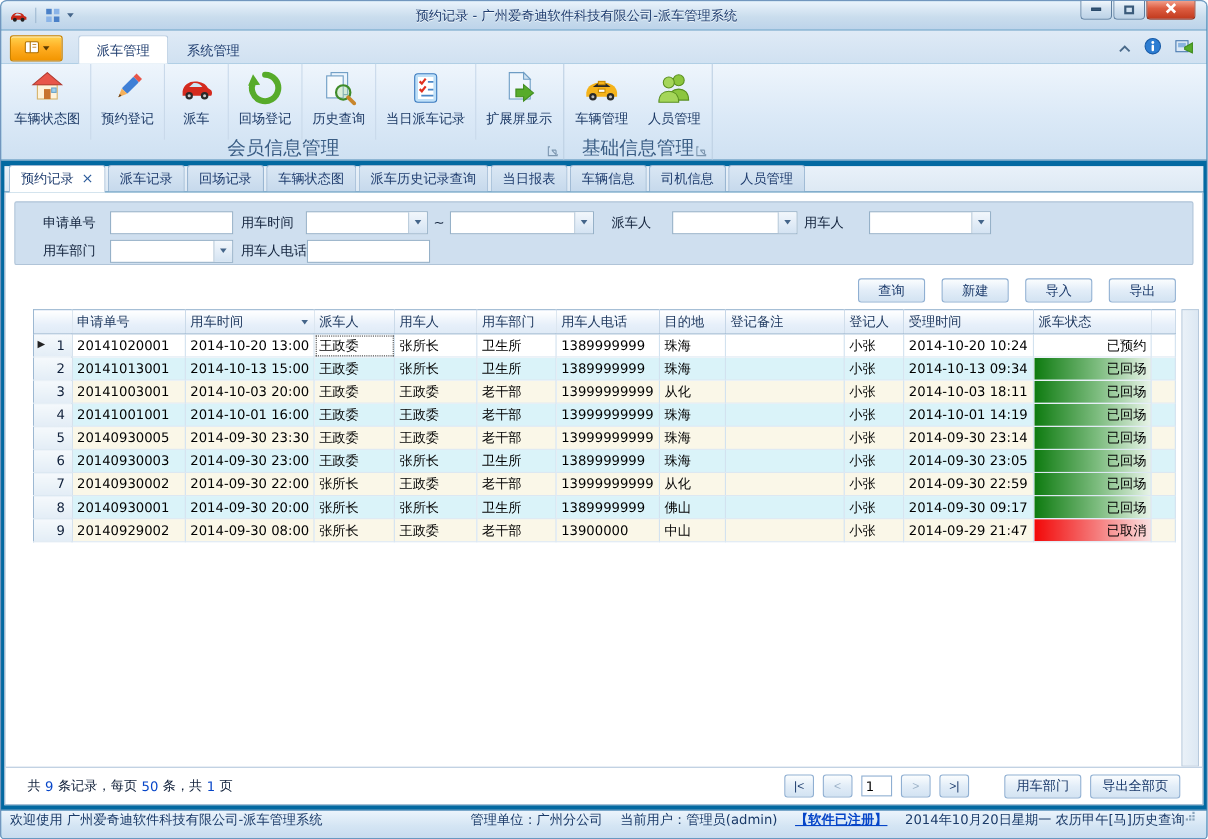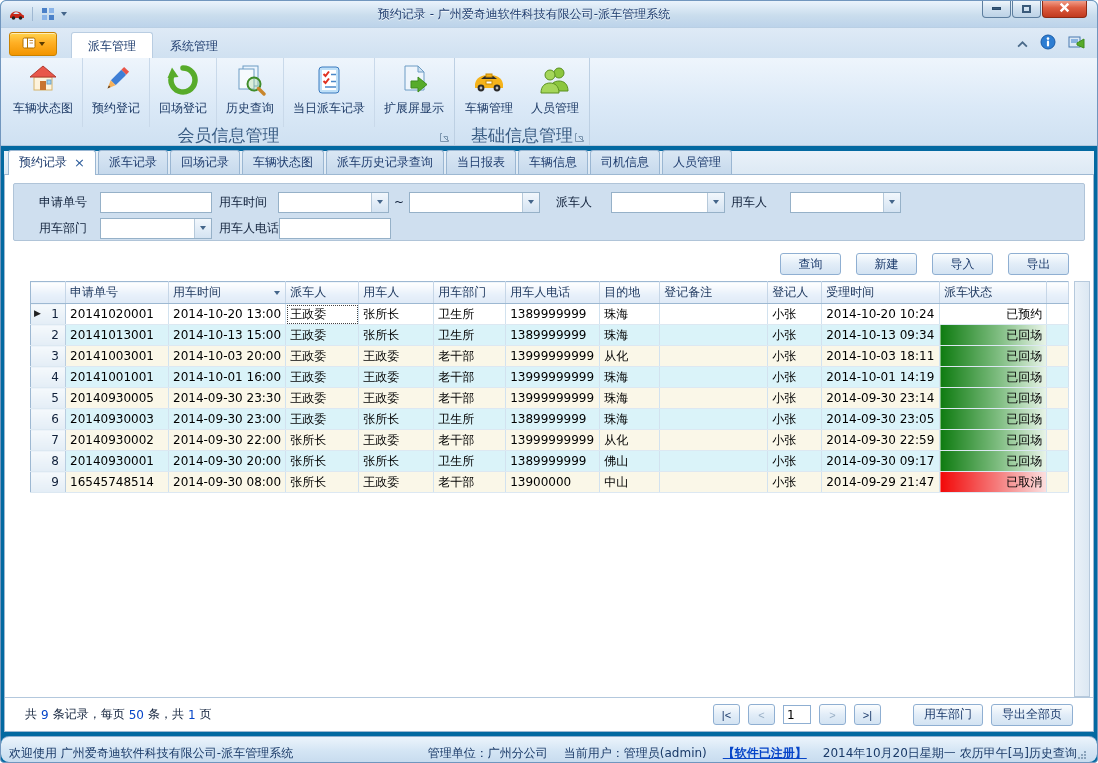--- a/index.html
+++ b/index.html
@@ -85,21 +85,21 @@
   .summary { display:flex; align-items:center; gap:4px; color:#10203a; }
   .summary .num { color:#0645c8; }
   .pager-zone { margin-left:auto; display:flex; align-items:center; gap:8px; }
   .pbtn { width:27px; height:21px; border:1px solid #8fafd2; border-radius:3px; background:linear-gradient(#fbfdfe,#e2edf8 50%,#d3e3f2); color:#1b3a6b; display:flex; align-items:center; justify-content:center; font-size:11px; }
   .pbtn.dim { color:#9ab0c6; }
   .page-input { width:28px; height:19px; border:1px solid #8fafd2; text-align:left; padding:0 3px; font:inherit; cursor:text; }
   .xbtn { height:22px; padding:0 10px; border:1px solid #8fafd2; border-radius:3px; background:linear-gradient(#fbfdfe,#e2edf8 50%,#d3e3f2); color:#1b3a6b; font:inherit; display:flex; align-items:center; }
   .gap24 { width:16px; }
 
   
-  .statusbar { flex:none; height:26px; margin-top:4px; background:linear-gradient(#ecf4fc,#d4e5f4 55%,#c8dcef); border-top:1px solid #8fafd0; display:flex; align-items:flex-end; padding:0 8px; color:#1a3a68;border-radius:8px; }
+  .statusbar { flex:none; height:26px; margin-top:4px; background:linear-gradient(#ecf4fc,#d4e5f4 55%,#c8dcef); border-top:1px solid #8fafd0; display:flex; align-items:flex-start; padding:0 8px; color:#1a3a68; }
   .seg { white-space:nowrap; }
   .seg-welcome { width:404px; }
   .seg + .seg { margin-left:16px; }
   .register-link { color:#0645c8; text-decoration:underline; font-weight:bold; }
   .grip { margin-left:auto; width:12px; height:12px; display:inline-flex; }
 </style>
 </head>
 <body>
 
 <div class="window">
@@ -191,20 +191,33 @@
               <svg viewBox="0 0 32 32">
                 <g transform="rotate(45 16 16)">
                   <rect x="12.5" y="1" width="7" height="4" fill="#e8564a"></rect>
                   <rect x="12.5" y="5" width="7" height="15" rx="1" fill="#3f7fd6"></rect>
                   <polygon points="12.5,20 19.5,20 16,28" fill="#f5b05a"></polygon>
                   <polygon points="14.9,24.9 17.1,24.9 16,28" fill="#5a3a1a"></polygon>
                 </g>
               </svg>
             </span>
             <span class="rlbl">预约登记</span>
+          </div>
+          <div class="rbtn">
+            <span class="ricon">
+              <svg viewBox="0 0 32 32">
+                <path d="M3 19 C4 13 9 10 14 10 C20 10 24 12 26 16 L29 18 C30 19 30 22 29 23 L3 23 Z" fill="#d42a1e"></path>
+                <path d="M9 15 L13 11.5 C16 11 19 12 21 15 Z" fill="#cfe8f5"></path>
+                <circle cx="9" cy="23" r="3.4" fill="#2a2a2a"></circle>
+                <circle cx="23" cy="23" r="3.4" fill="#2a2a2a"></circle>
+                <circle cx="9" cy="23" r="1.4" fill="#ccc"></circle>
+                <circle cx="23" cy="23" r="1.4" fill="#ccc"></circle>
+              </svg>
+            </span>
+            <span class="rlbl">派车</span>
           </div>
           <div class="rbtn">
             <span class="ricon">
               <svg viewBox="0 0 32 32">
                 <path d="M16 4 A12 12 0 1 1 5.6 10" fill="none" stroke="#57ab2a" stroke-width="5.5" stroke-linecap="round"></path>
                 <polygon points="0.5,14 11.5,13 5,3.5" fill="#57ab2a"></polygon>
               </svg>
             </span>
             <span class="rlbl">回场登记</span>
           </div>
@@ -527,21 +540,21 @@
               <td>1389999999</td>
               <td>佛山</td>
               <td></td>
               <td>小张</td>
               <td>2014-09-30 09:17</td>
               <td class="st-cell st-green">已回场</td>
               <td></td>
             </tr>
             <tr class="tr-cream">
               <td class="selector">9</td>
-              <td>16545748514</td>
+              <td>20140929002</td>
               <td>2014-09-30 08:00</td>
               <td>张所长</td>
               <td>王政委</td>
               <td>老干部</td>
               <td>13900000</td>
               <td>中山</td>
               <td></td>
               <td>小张</td>
               <td>2014-09-29 21:47</td>
               <td class="st-cell st-red">已取消</td>

